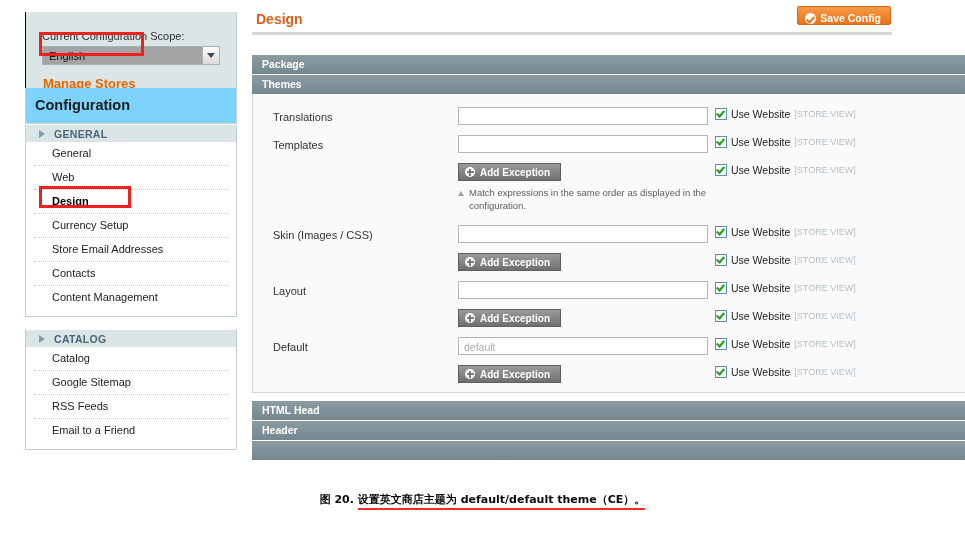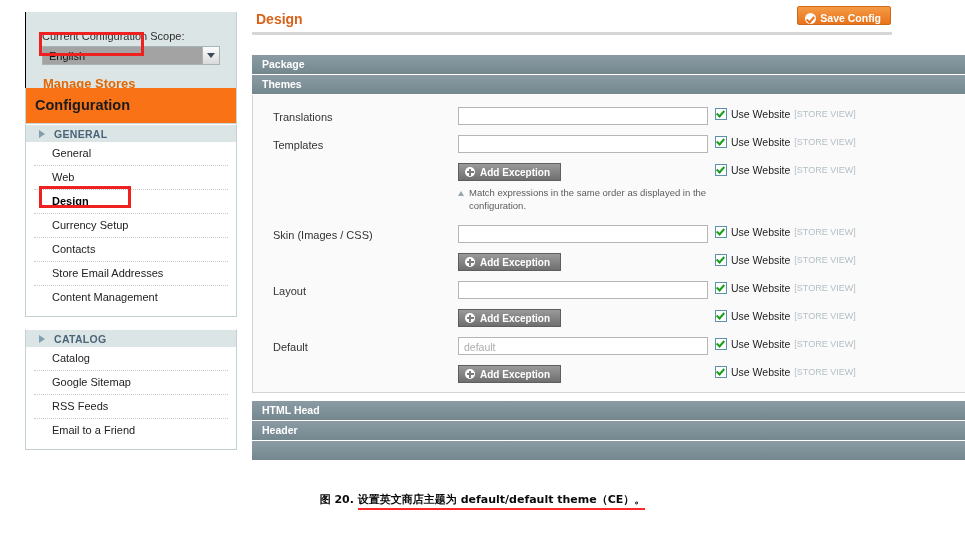--- a/index.html
+++ b/index.html
@@ -33,21 +33,21 @@
     content:"";position:absolute;left:4px;top:6px;
     border-left:4px solid transparent;border-right:4px solid transparent;
     border-top:5px solid #3a4a58;
   }
   .manage-stores{
     position:absolute;left:17px;top:64px;font-size:13px;color:#e26703;
     cursor:pointer;font-weight:bold;
   }
   .config-title{
     position:absolute;left:0;top:88px;width:212px;height:36px;
-    background:#f97316;border:1px solid #c9d4d4;border-top:none;box-sizing:border-box;
+    background:#7dd3fc;border:1px solid #c9d4d4;border-top:none;box-sizing:border-box;
   }
   .config-title span{position:absolute;left:9px;top:9px;font-size:14.5px;font-weight:bold;color:#1b1b1b;}
 
   .navlist{position:absolute;left:0;top:124px;width:212px;}
   .nav-group{
     height:18px;background:#dbe5e5;border-top:1px solid #fff;
     border-left:1px solid #c3d0d0;border-right:1px solid #c3d0d0;
     box-sizing:border-box;position:relative;
   }
   .nav-group .gtxt{position:absolute;left:28px;top:3px;font-size:10.5px;font-weight:bold;color:#4a6578;letter-spacing:.3px;}
@@ -179,24 +179,24 @@
         <div class="nav-item">
             <span class="itxt">Web</span>
           </div>
         <div class="nav-item active">
             <span class="itxt">Design</span>
           </div>
         <div class="nav-item">
             <span class="itxt">Currency Setup</span>
           </div>
         <div class="nav-item">
+            <span class="itxt">Store Email Addresses</span>
+          </div>
+        <div class="nav-item">
             <span class="itxt">Contacts</span>
-          </div>
-        <div class="nav-item">
-            <span class="itxt">Store Email Addresses</span>
           </div>
         <div class="nav-item">
             <span class="itxt">Content Management</span>
           </div>
       </div>
 
       <div class="nav-group" style="margin-top:12px;">
         <span class="tri"></span>
         <span class="gtxt">CATALOG</span>
       </div>

